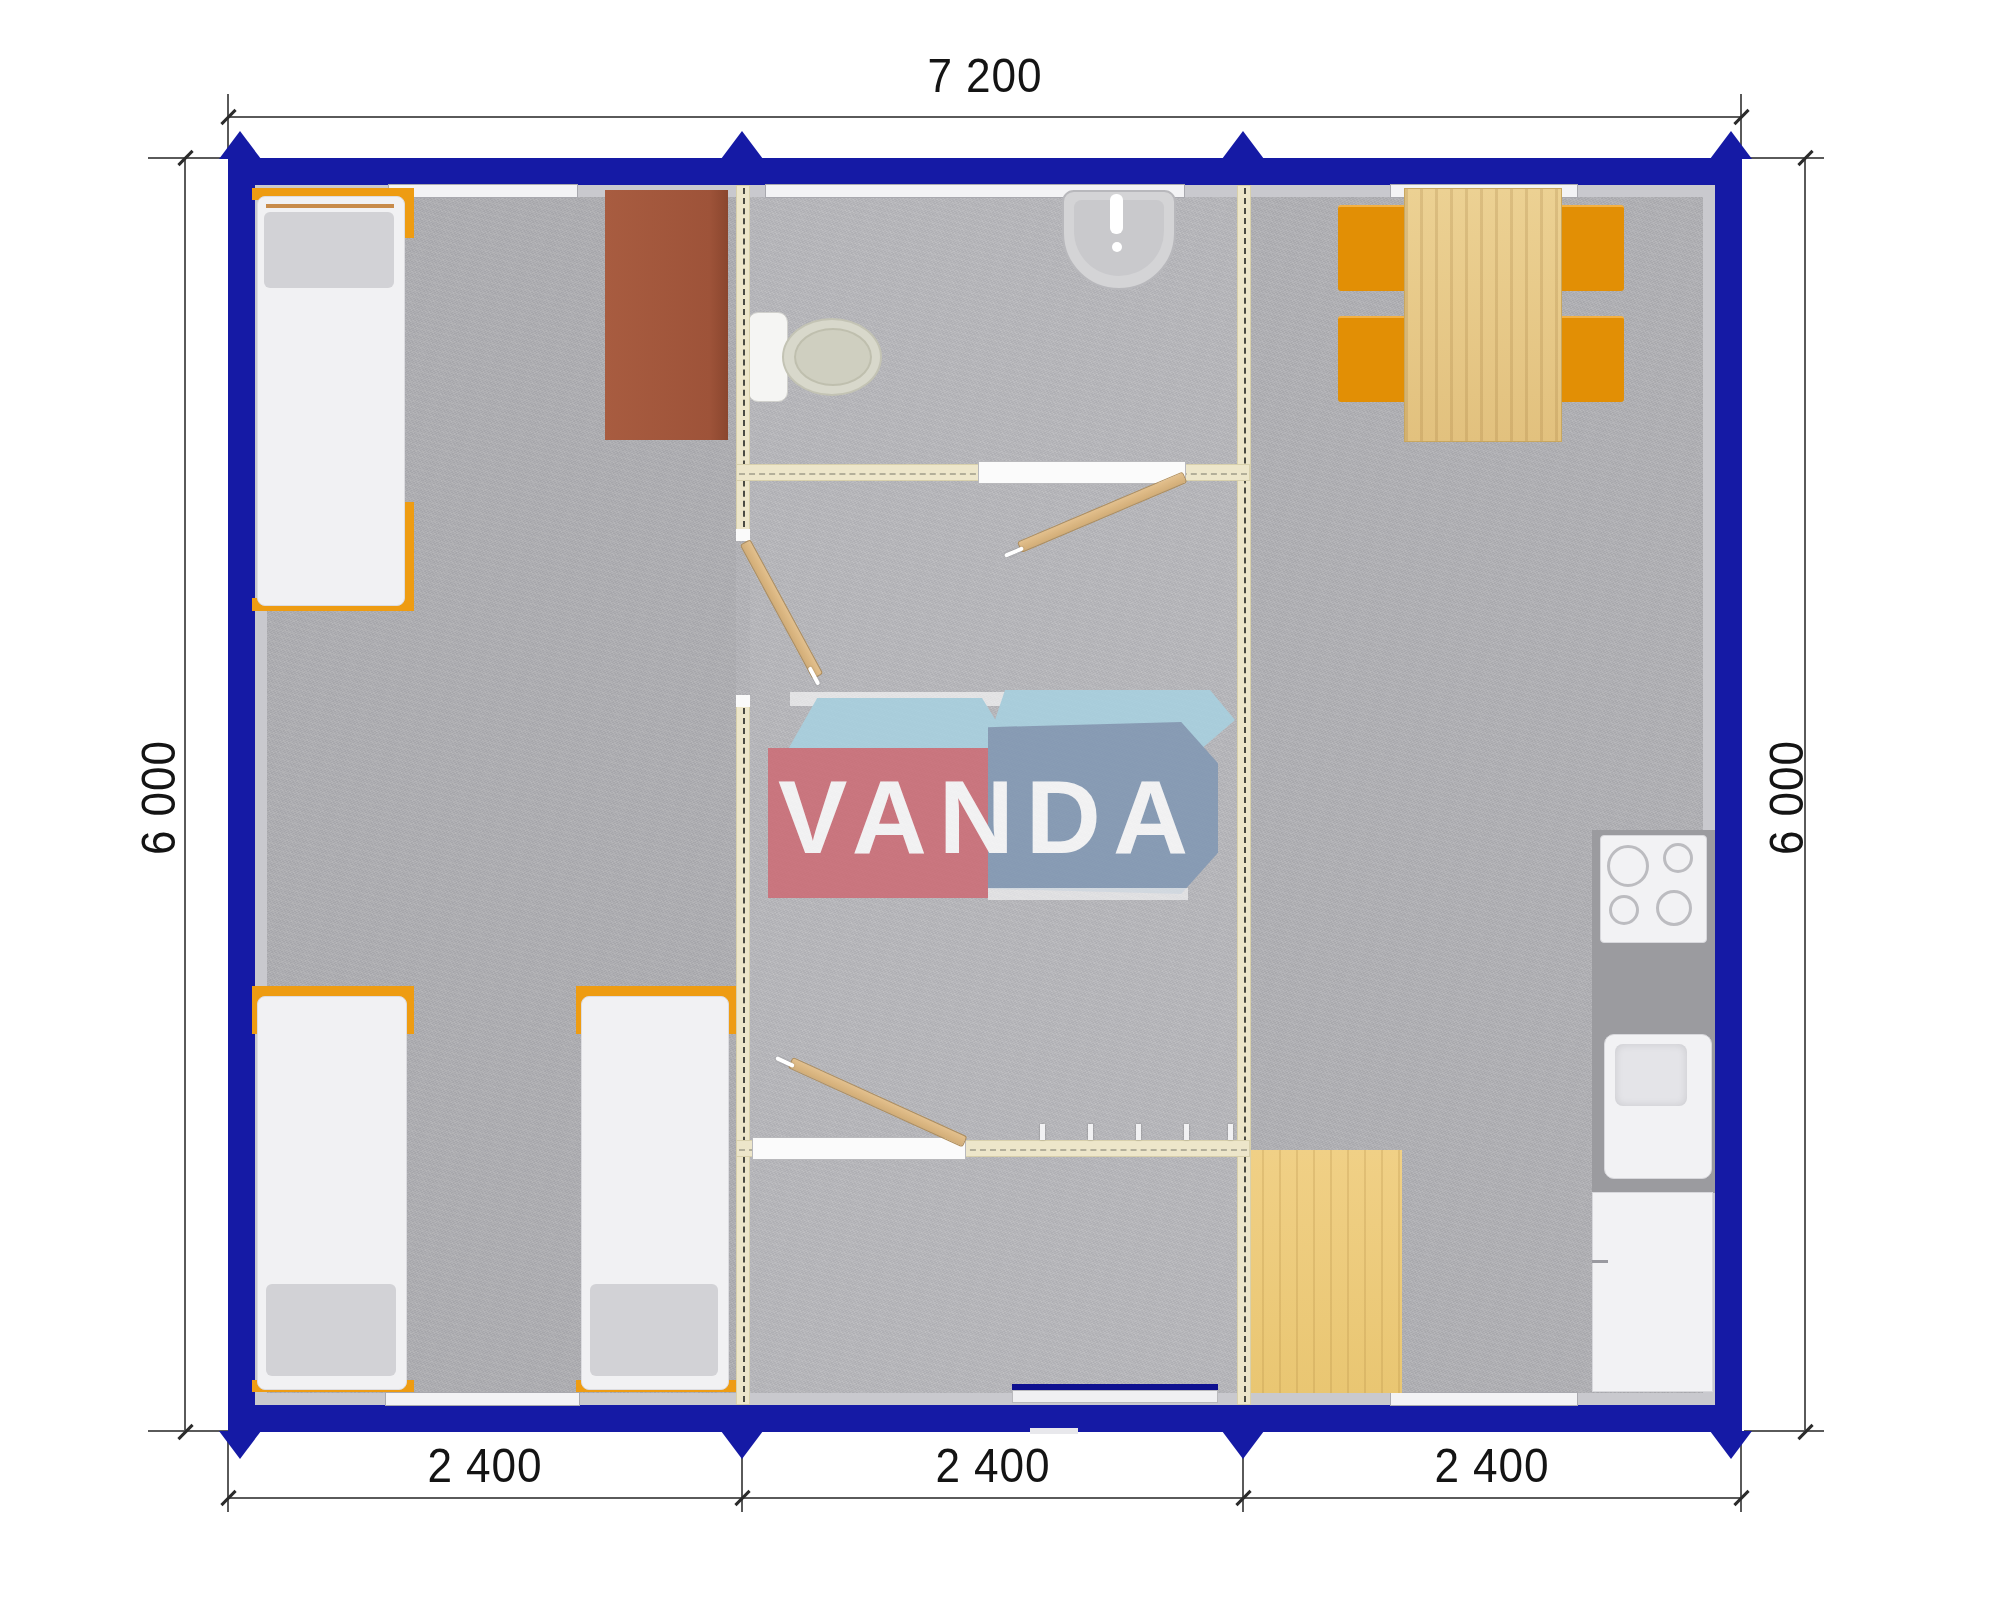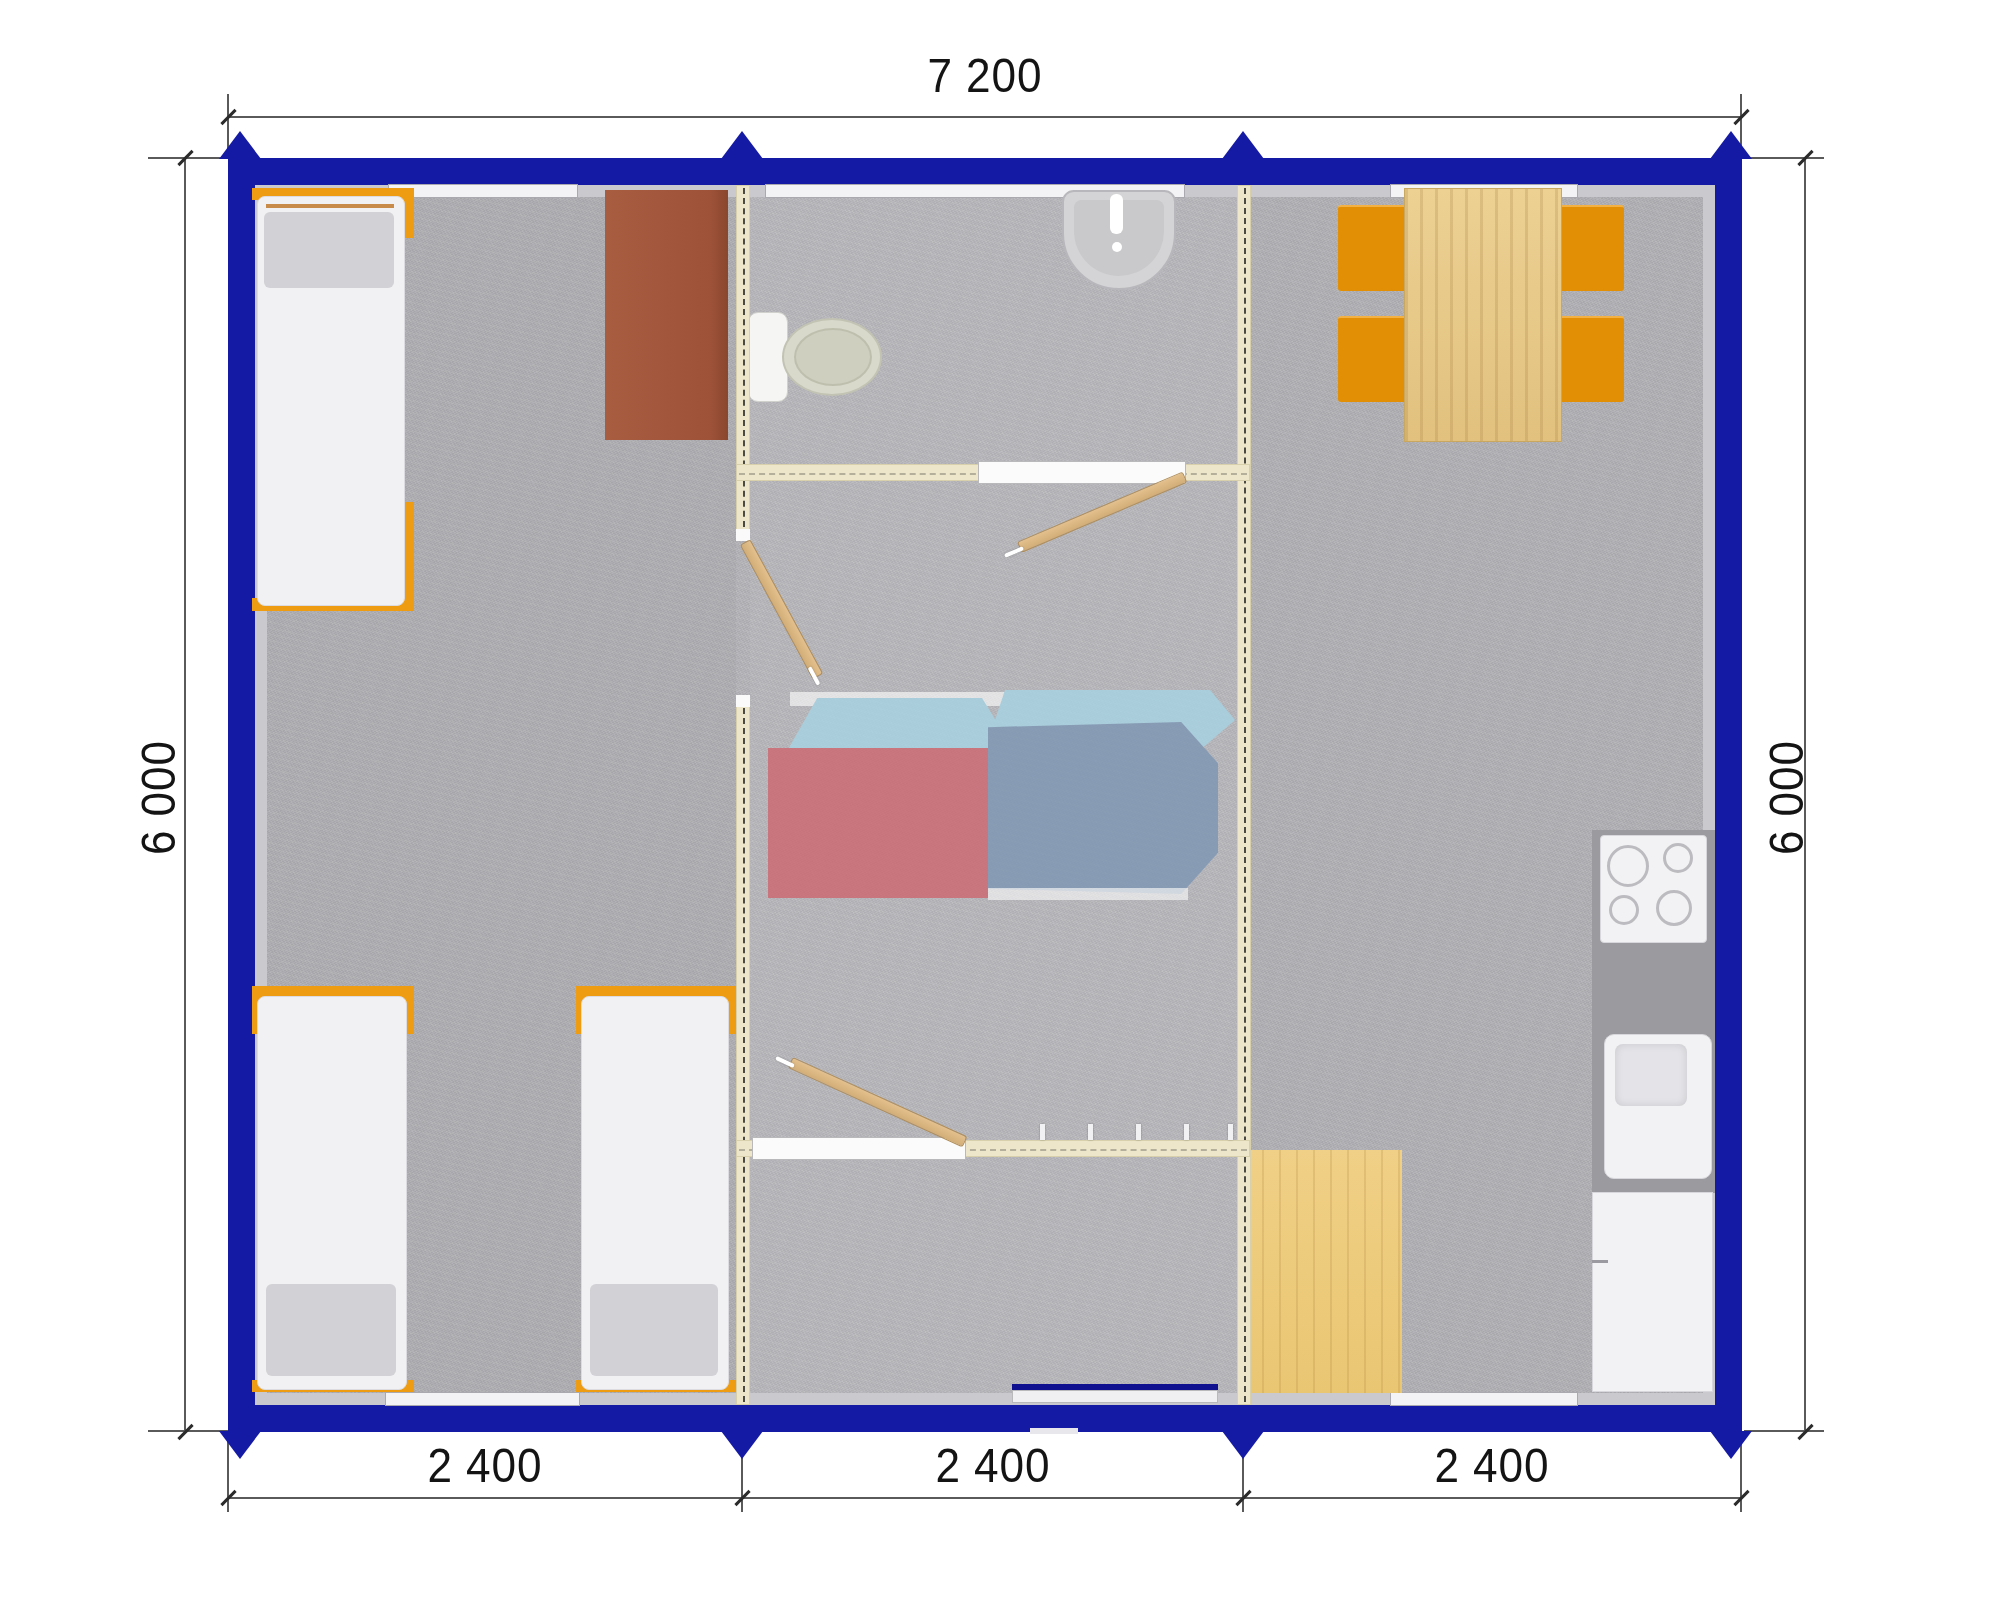--- a/index.html
+++ b/index.html
@@ -226,15 +226,16 @@
   <div id="logo" class="abs" style="left:768px;top:690px;width:465px;height:212px;">
     <div class="lgl" style="left:22px;top:2px;width:405px;height:14px;background:rgba(255,255,255,.75);"></div>
     <div class="lgl" style="left:0;top:8px;width:246px;height:52px;background:#a7d3e3;
                 clip-path:polygon(8% 100%,100% 100%,87% 0,20% 0);"></div>
     <div class="lgl" style="left:217px;top:0;width:250px;height:60px;background:#a7d3e3;
                 clip-path:polygon(0 100%,86% 100%,100% 50%,90% 0,8% 0);"></div>
     <div class="lgl" style="left:0;top:58px;width:220px;height:150px;background:#ce6872;"></div>
     <div class="lgl" style="left:220px;top:32px;width:230px;height:172px;background:#7e96b3;
                 clip-path:polygon(0 3%,84% 0,100% 24%,100% 76%,84% 100%,0 97%);"></div>
     <div class="lgl" style="left:220px;top:198px;width:200px;height:12px;background:rgba(255,255,255,.7);"></div>
+    <div class="lgl text" style="left:10px;top:52px;width:420px;height:150px;">VANDA</div>
   </div>
 
 </div>
 
 </body></html>

